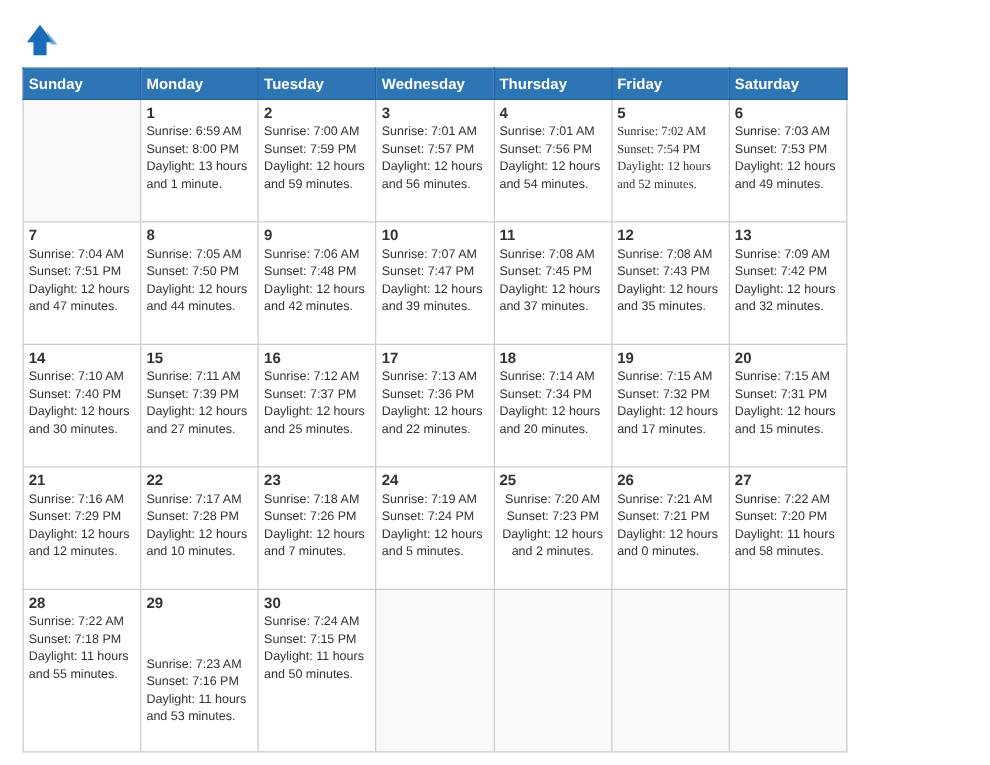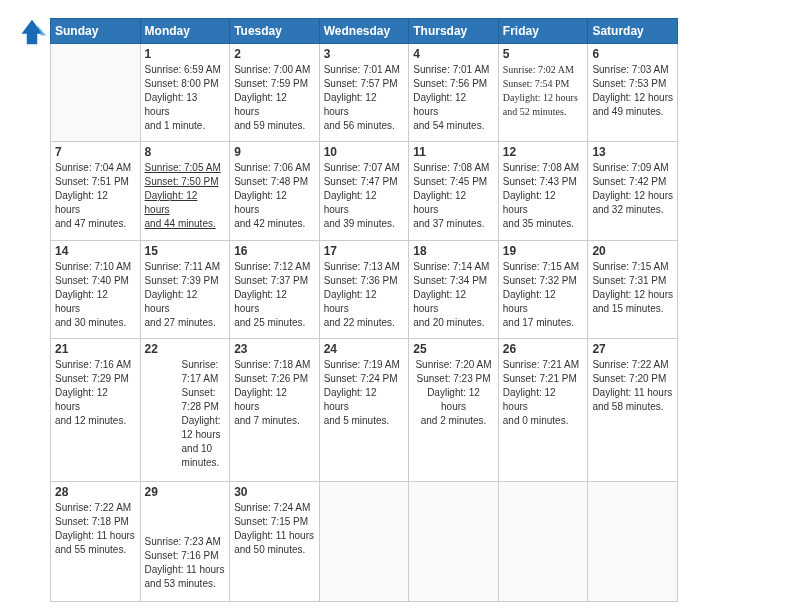--- a/index.html
+++ b/index.html
@@ -8,21 +8,21 @@
       background: #fff;
       width: 792px;
       height: 612px;
       overflow: hidden;
     }
     .page {
       width: 696px;
       height: 612px;
       padding: 18px 18px 10px 18px;
       display: flex;
-      flex-direction: row;
+      flex-direction: column;
     }
     .header {
       display: flex;
       justify-content: space-between;
       align-items: flex-start;
       margin-bottom: 8px;
     }
     .logo {
       display: flex;
       align-items: center;
@@ -178,21 +178,21 @@
         <tr>
           <td>
             <span class="day-num">7</span>
             <div class="day-info" style="white-space: pre-line;">Sunrise: 7:04 AM
 Sunset: 7:51 PM
 Daylight: 12 hours
 and 47 minutes.</div>
           </td>
           <td>
             <span class="day-num">8</span>
-            <div class="day-info" style="white-space: pre-line; text-decoration: underline;">Sunrise: 7:05 AM
+            <div class="day-info" style="white-space: pre-line;">Sunrise: 7:05 AM
 Sunset: 7:50 PM
 Daylight: 12 hours
 and 44 minutes.</div>
           </td>
           <td>
             <span class="day-num">9</span>
             <div class="day-info" style="white-space: pre-line;">Sunrise: 7:06 AM
 Sunset: 7:48 PM
 Daylight: 12 hours
 and 42 minutes.</div>
@@ -280,21 +280,21 @@
         <tr>
           <td>
             <span class="day-num">21</span>
             <div class="day-info" style="white-space: pre-line;">Sunrise: 7:16 AM
 Sunset: 7:29 PM
 Daylight: 12 hours
 and 12 minutes.</div>
           </td>
           <td>
             <span class="day-num">22</span>
-            <div class="day-info" style="white-space: pre-line; margin-left: 37px;">Sunrise: 7:17 AM
+            <div class="day-info" style="white-space: pre-line;">Sunrise: 7:17 AM
 Sunset: 7:28 PM
 Daylight: 12 hours
 and 10 minutes.</div>
           </td>
           <td>
             <span class="day-num">23</span>
             <div class="day-info" style="white-space: pre-line;">Sunrise: 7:18 AM
 Sunset: 7:26 PM
 Daylight: 12 hours
 and 7 minutes.</div>

